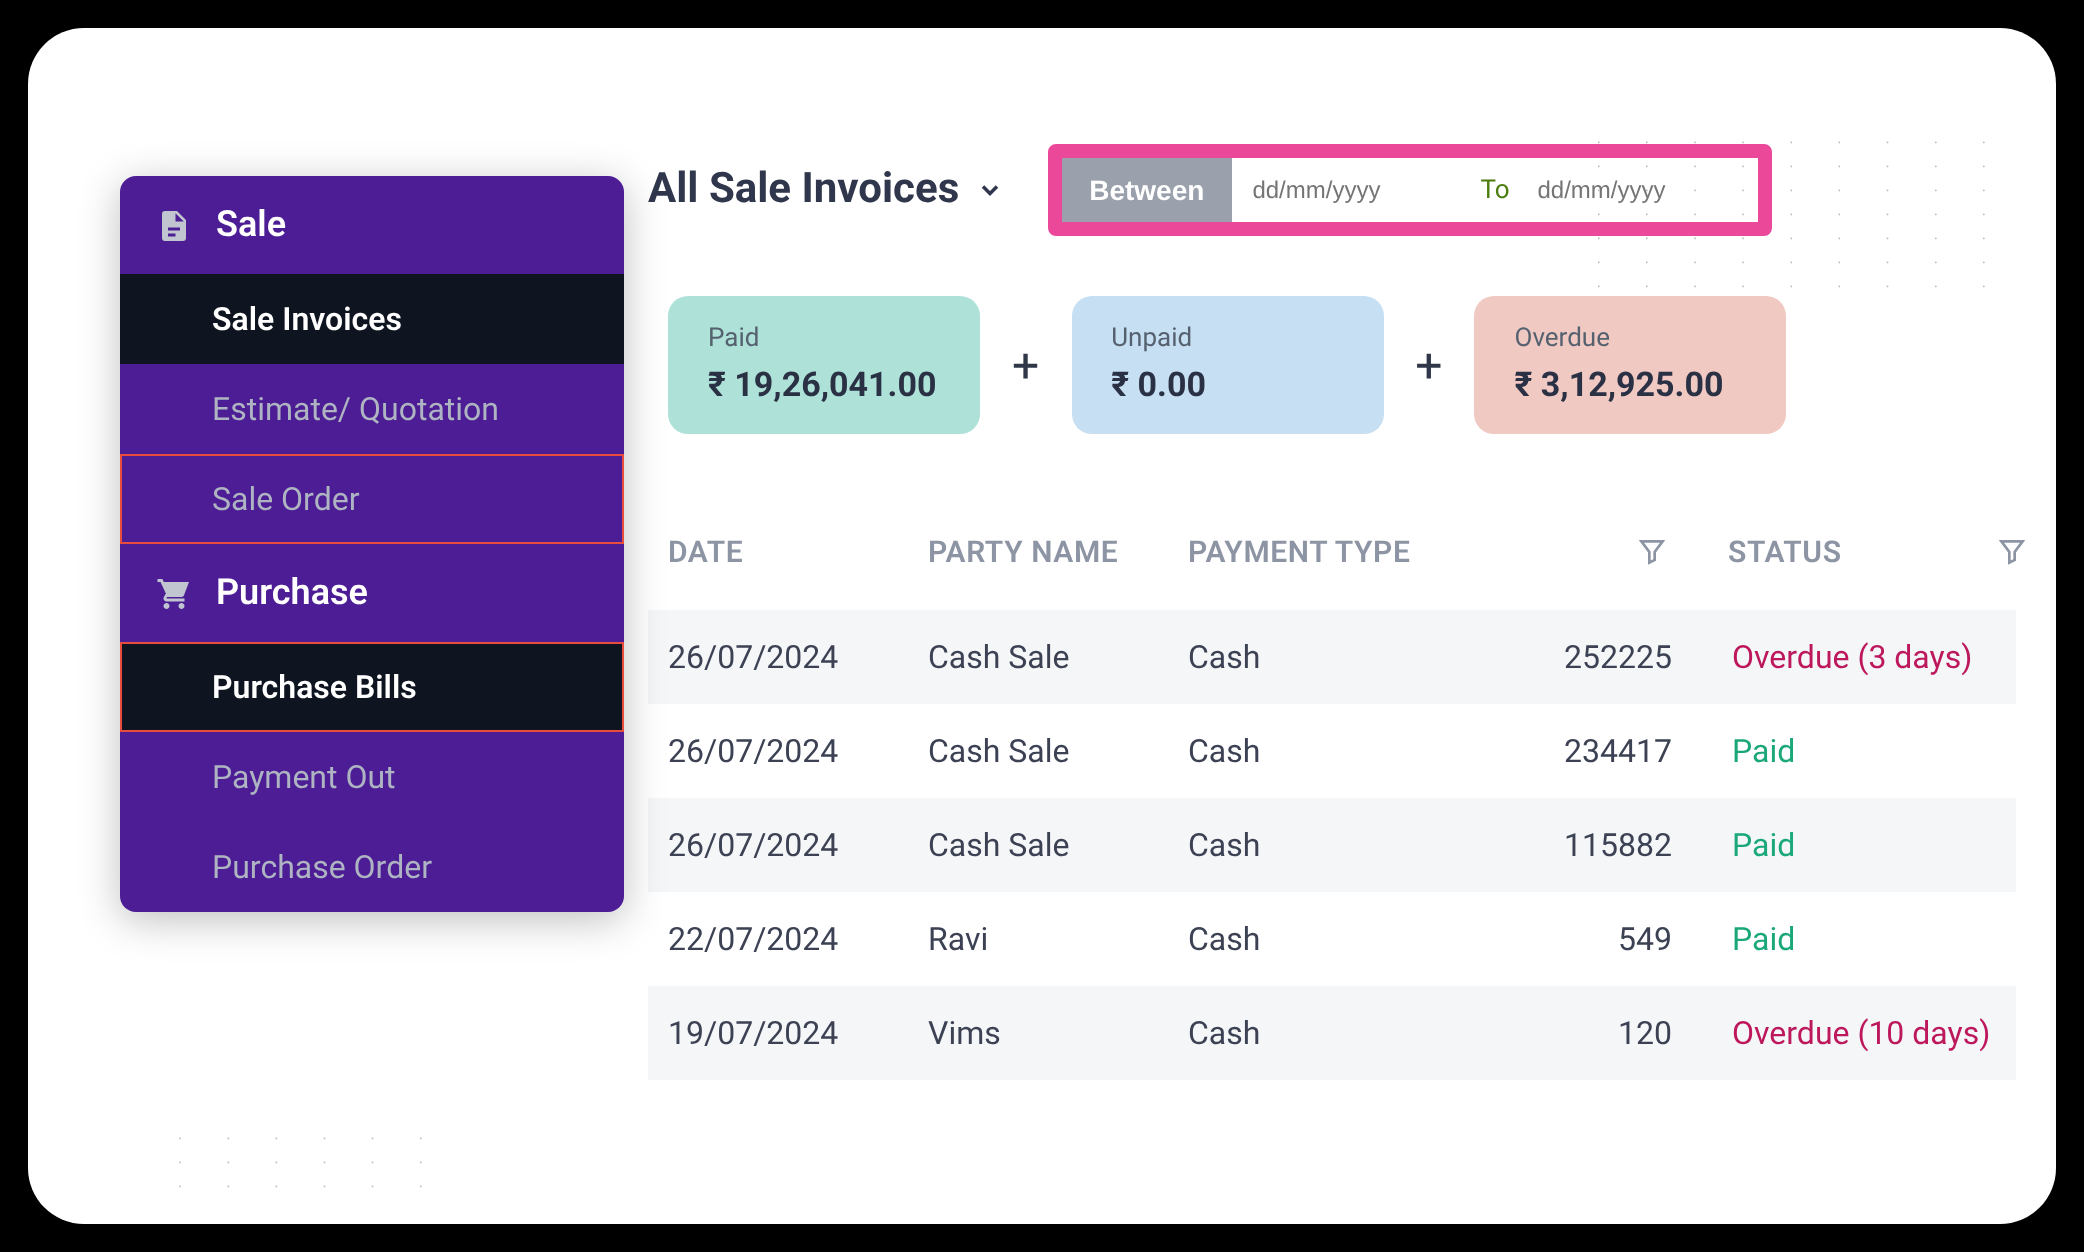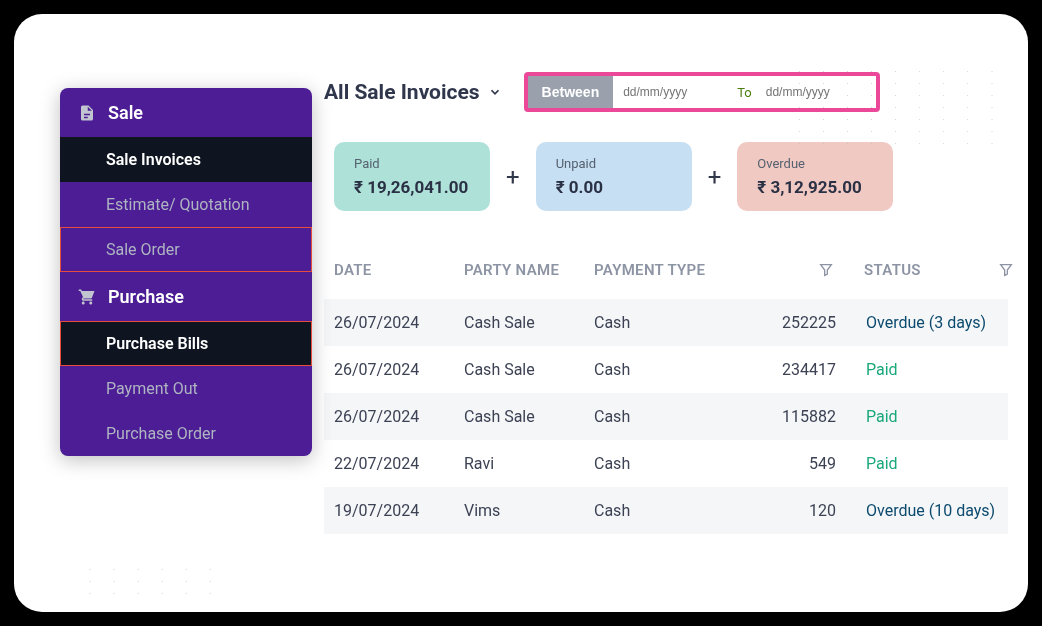--- a/index.html
+++ b/index.html
@@ -92,21 +92,21 @@
       font-size: 21px;
       font-weight: 700;
       color: #30364c;
     }
     .chev-down {
       width: 14px; height: 14px; display: inline-block;
     }
     .date-filter {
       display: flex;
       align-items: center;
-      border: 4px solid #ec4899;
+      border: 7px solid #ec4899;
       border-radius: 4px;
       overflow: hidden;
       margin-left: 6px;
     }
     .between-btn {
       background: #9aa1ac;
       color: #fff;
       font-size: 14px;
       font-weight: 600;
       padding: 8px 14px;
@@ -157,21 +157,21 @@
       letter-spacing: 0.3px;
       padding-bottom: 20px;
     }
     .th-filter { display: flex; align-items: center; justify-content: flex-end; padding-right: 30px; }
     .th-status { display: flex; align-items: center; justify-content: space-between; padding-right: 20px; }
     .trow { font-size: 16px; color: #3c4254; }
     .trow.shade { background: #f4f6f8; }
     .amount { text-align: right; padding-right: 28px; }
     .status-text { padding-left: 2px; }
     .status-paid { color: #1aa87b; }
-    .status-overdue { color: #0c4a6e; }
+    .status-overdue { color: #be185d; }
     svg { vertical-align: middle; }
   </style>
 </head>
 <body>
 
 <div class="card">
   <div class="dots dots-tr">· · · · · · · · ·
 · · · · · · · · ·
 · · · · · · · · ·
 · · · · · · · · ·

